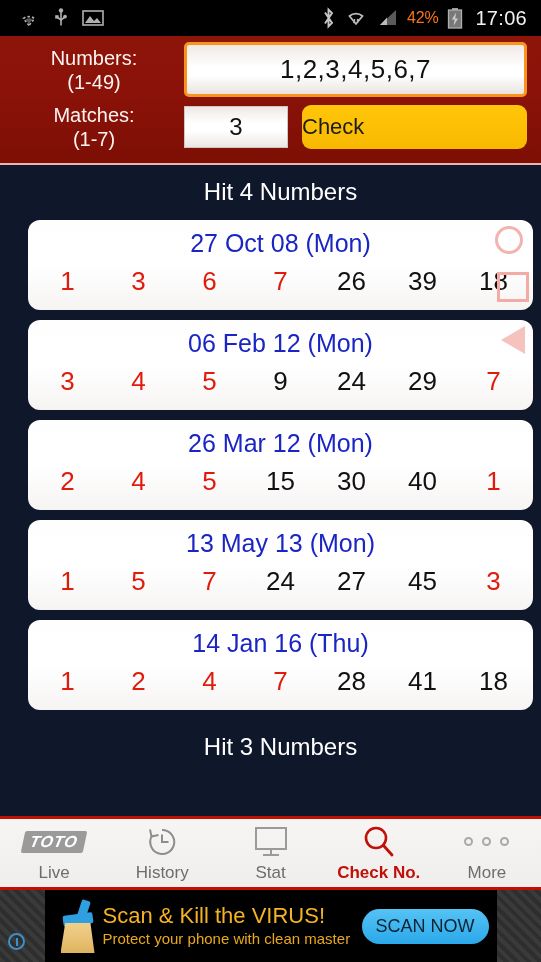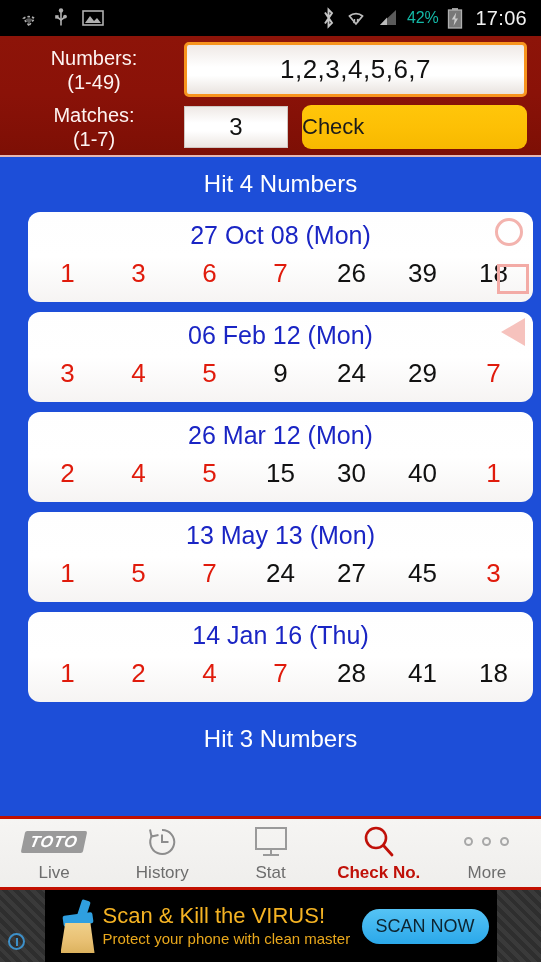--- a/index.html
+++ b/index.html
@@ -13,29 +13,29 @@
 
   
   .statusbar {
     height: 36px; background: #000; flex: 0 0 36px;
     display: flex; align-items: center; padding: 0 8px;
     color: #d8d8d8;
   }
   .sb-left { display: flex; align-items: center; gap: 14px; padding-left: 10px; }
   .sb-right { display: flex; align-items: center; gap: 9px; margin-left: auto; padding-right: 6px; }
   .sb-ico { display: block; opacity: .85; }
-  .sb-pct { font-size: 16px; color: #14b8a6; letter-spacing: -.2px; }
+  .sb-pct { font-size: 16px; color: #f97316; letter-spacing: -.2px; }
   .sb-clock { font-size: 20px; color: #f2f2f2; letter-spacing: .3px; margin-left: 3px; }
 
   
   .header {
     flex: 0 0 118px;
     background: linear-gradient(180deg,#8d1409 0%, #8a1208 48%, #7d0f05 100%);
     border-bottom: 2px solid #e6b7b0;
-    padding: 6px 8px 4px 4px;
+    padding: 6px 8px 12px 4px;
     display: flex; flex-direction: column; justify-content: center; gap: 6px;
   }
   .hrow { display: flex; align-items: center; }
   .hlabel {
     width: 180px; text-align: center; color: #fdf3f1;
     font-size: 20px; line-height: 24px;
   }
   .hlabel .sub { display: block; font-size: 20px; }
 
   .num-input {
@@ -54,21 +54,21 @@
   }
   .check-btn {
     flex: 1; height: 44px; margin-right: 6px;
     background: linear-gradient(180deg,#ffc60a 0%, #fdc005 50%, #f7b900 100%);
     border-radius: 9px;
     display: flex; align-items: center; justify-content: flex-start;
     font-size: 22px; color: #1b1b1b;
   }
 
   
-  .results { flex: 1 1 auto; overflow: hidden; background: #1d4ed8; padding-left: 20px; }
+  .results { flex: 1 1 auto; overflow: hidden; background: #0f172a; padding-left: 20px; }
   .group-title {
     text-align: center; color: #ffffff; font-size: 24px;
     padding: 13px 0 14px;
   }
   .card {
     position: relative;
     background: linear-gradient(180deg,#fefefe 0%, #ffffff 50%, #f6f4f3 100%);
     border-radius: 12px;
     margin: 0 8px 10px; height: 90px; overflow: hidden;
     padding-top: 6px;

